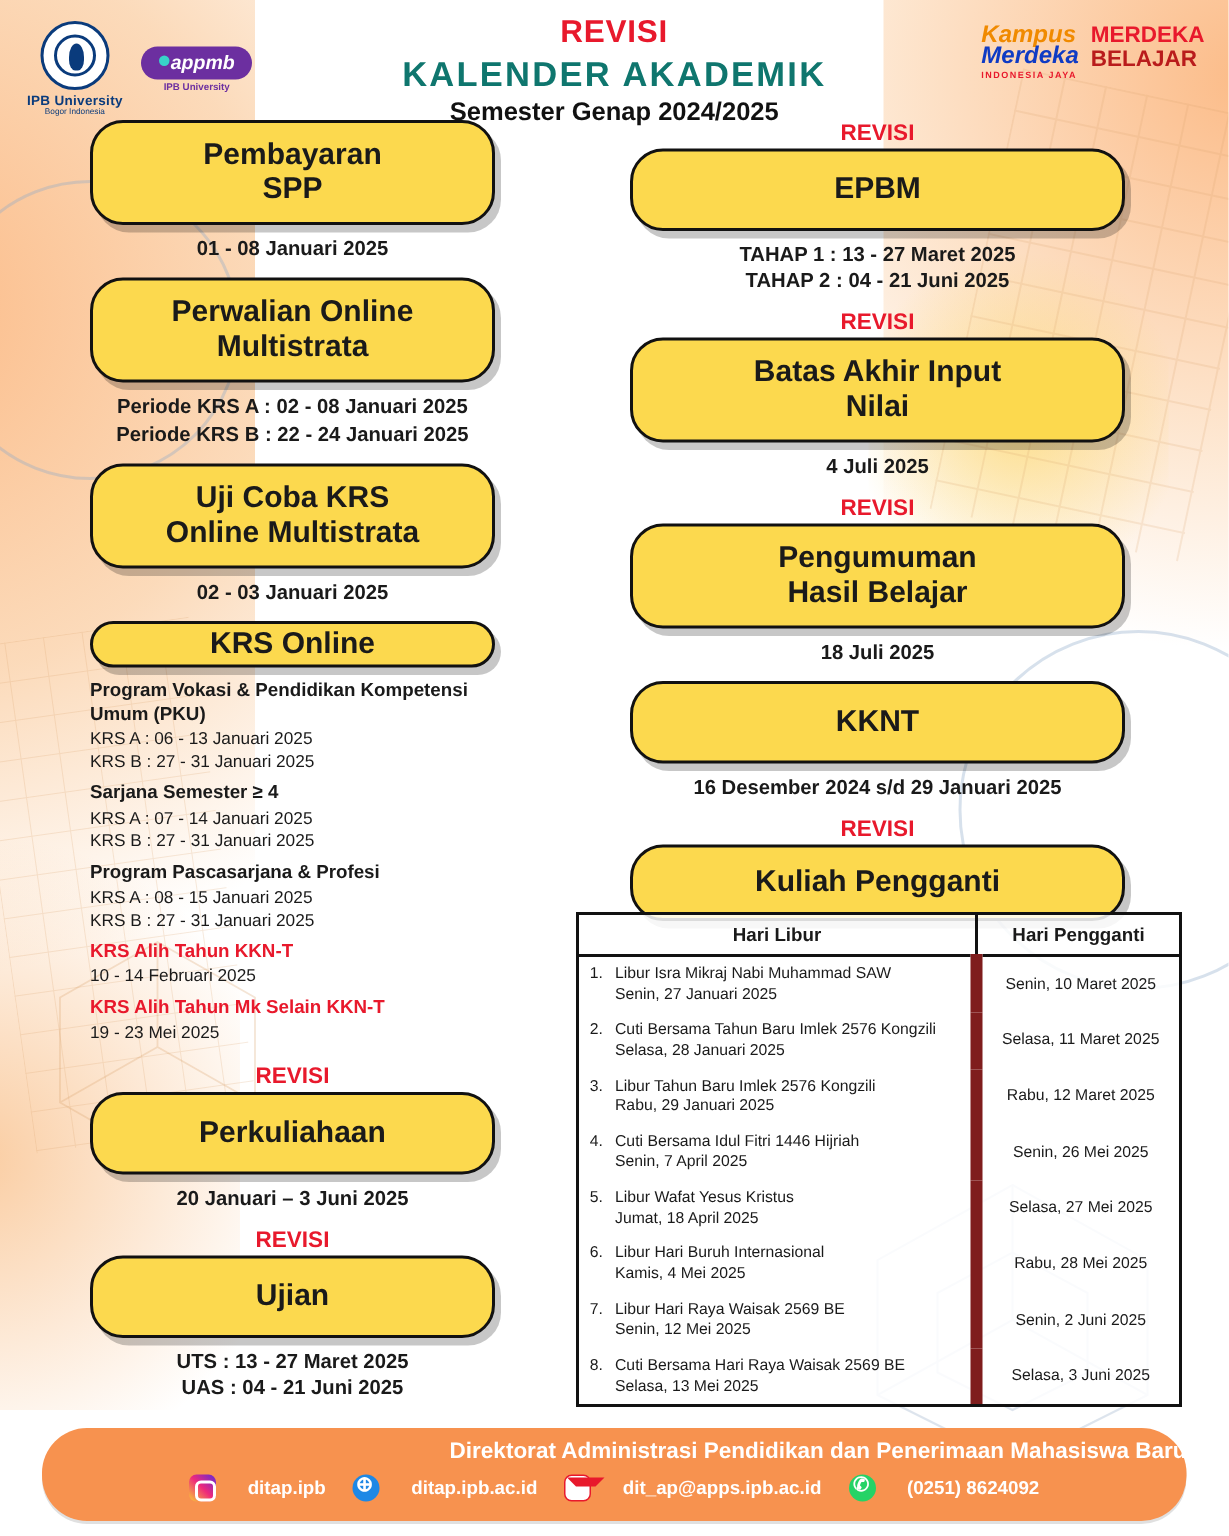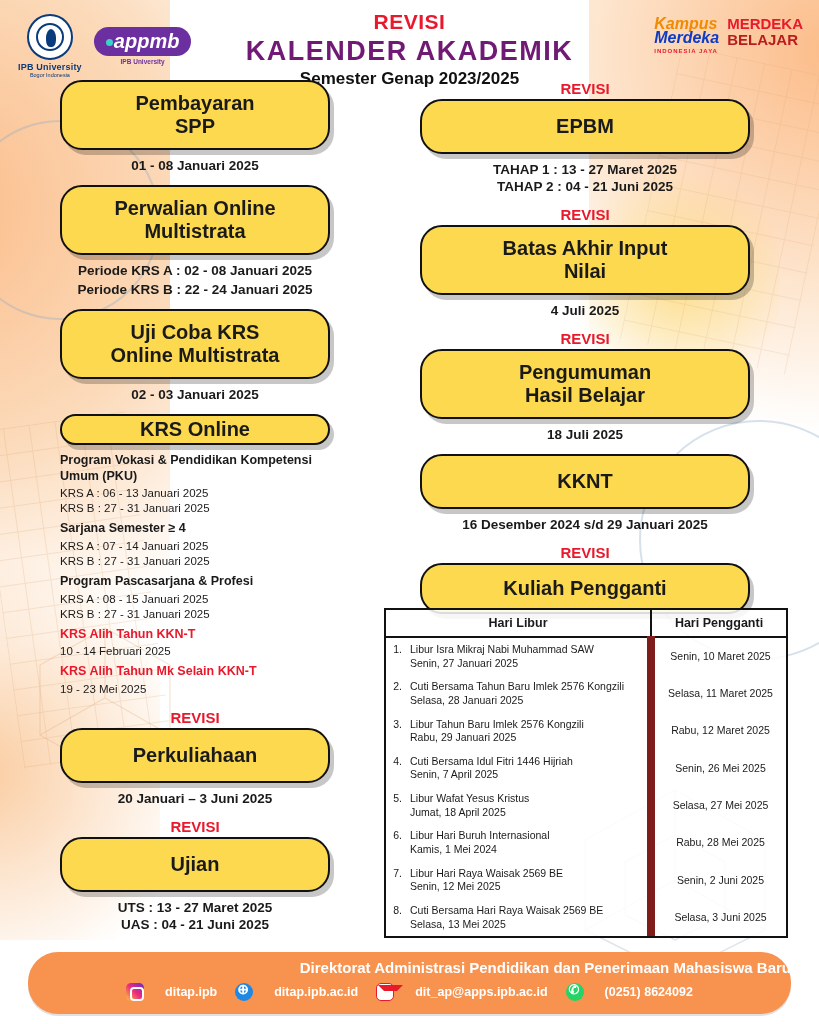--- a/index.html
+++ b/index.html
@@ -65,32 +65,32 @@
   }
   .ipb-mark:after {
     content: ""; position: absolute; left: 17px; top: 13px; width: 10px; height: 18px;
     background: #0a3b7c; border-radius: 50% 50% 40% 40%;
   }
   .ipb-name { font-size: 9px; font-weight: bold; color: #0a3b7c; margin-top: 2px; letter-spacing: .2px; }
   .ipb-sub { font-size: 5.5px; color: #0a3b7c; }
   .appmb { text-align: center; }
   .appmb-pill {
     background: #6c2fa0; color: #fff; border-radius: 16px; padding: 4px 12px 5px;
-    font-size: 20px; font-weight: bold; font-style: italic; line-height: 1;
+    font-size: 13px; font-weight: bold; font-style: italic; line-height: 1;
     position: relative;
   }
   .appmb-pill .dot {
     display: inline-block; width: 7px; height: 7px; border-radius: 50%; background: #38d3c8;
     margin-right: 1px; vertical-align: 2px;
   }
   .appmb-sub { font-size: 6.5px; color: #6c2fa0; font-weight: bold; margin-top: 2px; }
 
   .title-wrap { position: absolute; left: 0; right: 0; top: 10px; text-align: center; }
   .revisi-top { color: #e8192c; font-weight: bold; font-size: 21px; letter-spacing: .5px; }
-  .main-title { font-size: 27px; font-weight: bold; letter-spacing: 1.5px; margin-top: 2px; color: #701a75; }
+  .main-title { font-size: 23px; font-weight: bold; letter-spacing: 1.5px; margin-top: 2px; color: #0f766e; }
   .sub-title { font-size: 17px; font-weight: bold; margin-top: 2px; color: #111; }
 
   .logos-right { position: absolute; right: 16px; top: 16px; display: flex; align-items: flex-start; gap: 8px; }
   .km-logo { line-height: 1; text-align: left; }
   .km-line1 { color: #f08a00; font-weight: bold; font-size: 16px; font-style: italic; }
   .km-line2 { color: #0f3bc4; font-weight: bold; font-size: 16px; font-style: italic; margin-top: -2px; }
   .km-line3 { color: #e8192c; font-size: 6px; font-weight: bold; letter-spacing: 1px; margin-top: 2px; }
   .mb-logo { line-height: 1.05; }
   .mb-line1 { color: #e8192c; font-weight: bold; font-size: 15px; }
   .mb-line2 { color: #b91c1c; font-weight: bold; font-size: 15px; }
@@ -201,21 +201,21 @@
     </div>
     <div class="appmb">
       <div class="appmb-pill"><span class="dot"></span><span>appmb</span></div>
       <div class="appmb-sub">IPB University</div>
     </div>
   </div>
 
   <div class="title-wrap">
     <div class="revisi-top">REVISI</div>
     <div class="main-title">KALENDER AKADEMIK</div>
-    <div class="sub-title">Semester Genap 2023/2025</div>
+    <div class="sub-title">Semester Genap 2024/2025</div>
   </div>
 
   <div class="logos-right">
     <div class="km-logo">
       <div class="km-line1">Kampus</div>
       <div class="km-line2">Merdeka</div>
       <div class="km-line3">INDONESIA JAYA</div>
     </div>
     <div class="mb-logo">
       <div class="mb-line1">MERDEKA</div>
@@ -368,21 +368,21 @@
           <td>
             <div class="holiday-name">Libur Wafat Yesus Kristus</div>
             <div class="holiday-date">Jumat, 18 April 2025</div>
           </td>
           <td class="right">Selasa, 27 Mei 2025</td>
         </tr>
         <tr>
           <td class="num">6.</td>
           <td>
             <div class="holiday-name">Libur Hari Buruh Internasional</div>
-            <div class="holiday-date">Kamis, 1 Mei 2024</div>
+            <div class="holiday-date">Kamis, 4 Mei 2025</div>
           </td>
           <td class="right">Rabu, 28 Mei 2025</td>
         </tr>
         <tr>
           <td class="num">7.</td>
           <td>
             <div class="holiday-name">Libur Hari Raya Waisak 2569 BE</div>
             <div class="holiday-date">Senin, 12 Mei 2025</div>
           </td>
           <td class="right">Senin, 2 Juni 2025</td>

